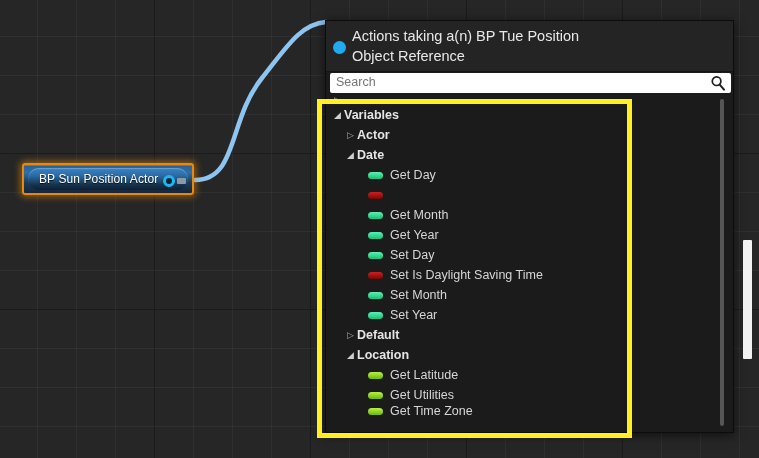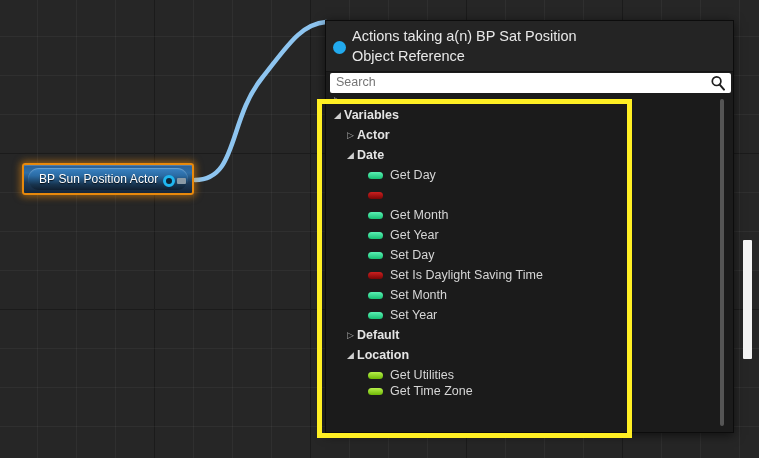--- a/index.html
+++ b/index.html
@@ -296,21 +296,21 @@
     <div class="node-inner"></div>
     <div class="node-label">BP Sun Position Actor</div>
     <div class="node-pin"></div>
     <div class="node-pin-tab"></div>
   </div>
 
   <div class="panel">
 
     <div class="panel-header">
       <div class="header-dot"></div>
-      <div class="header-title">Actions taking a(n) BP Sat Position Object Reference</div>
+      <div class="header-title">Actions taking a(n) BP Tue Position Object Reference</div>
     </div>
 
     <div class="search-row">
       <input class="search-input" type="text" value="" placeholder="Search" style="">
       <svg class="search-icon" viewBox="0 0 16 16">
         <circle cx="6.6" cy="6.2" r="4.3" fill="none" stroke="#1e1e1e" stroke-width="1.7"></circle>
         <line x1="9.7" y1="9.6" x2="14" y2="14.6" stroke="#1e1e1e" stroke-width="2" stroke-linecap="round"></line>
       </svg>
     </div>
 
@@ -366,20 +366,24 @@
           <div class="row cat ind-1">
             <span class="tri collapsed">▷</span>
             <span class="cat-text">Default</span>
           </div>
           <div class="row cat ind-1">
             <span class="tri">◢</span>
             <span class="cat-text">Location</span>
           </div>
           <div class="row leaf ind-2">
             <span class="pin float"></span>
+            <span class="leaf-text">Get Latitude</span>
+          </div>
+          <div class="row leaf ind-2">
+            <span class="pin float"></span>
             <span class="leaf-text">Get Utilities</span>
           </div>
         </div>
       <div class="row leaf clipped-bottom ind-2">
         <span class="pin float"></span>
         <span class="leaf-text">Get Time Zone</span>
       </div>
     </div>
 
     <div class="scroll-track"></div>

